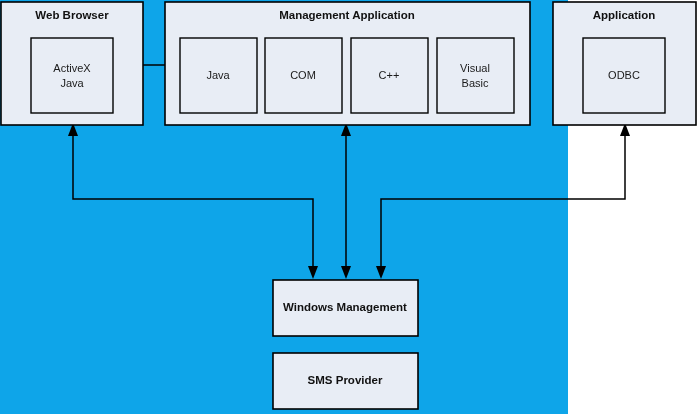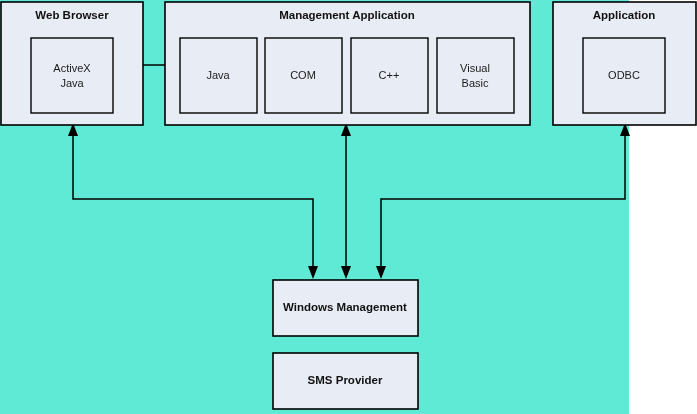--- a/index.html
+++ b/index.html
@@ -8,23 +8,23 @@
     background: #ffffff;
   }
   body {
     width: 697px;
     height: 414px;
     font-family: "Liberation Sans", sans-serif;
     overflow: hidden;
   }
   #diagram-root {
     position: relative;
-    width: 629px;
+    width: 568px;
     height: 414px;
-    background: #5eead4;
+    background: #0ea5e9;
   }
   svg.diagram-canvas {
     position: absolute;
     left: 0;
     top: 0;
     width: 697px;
     height: 414px;
     display: block;
   }
   .node-box {

